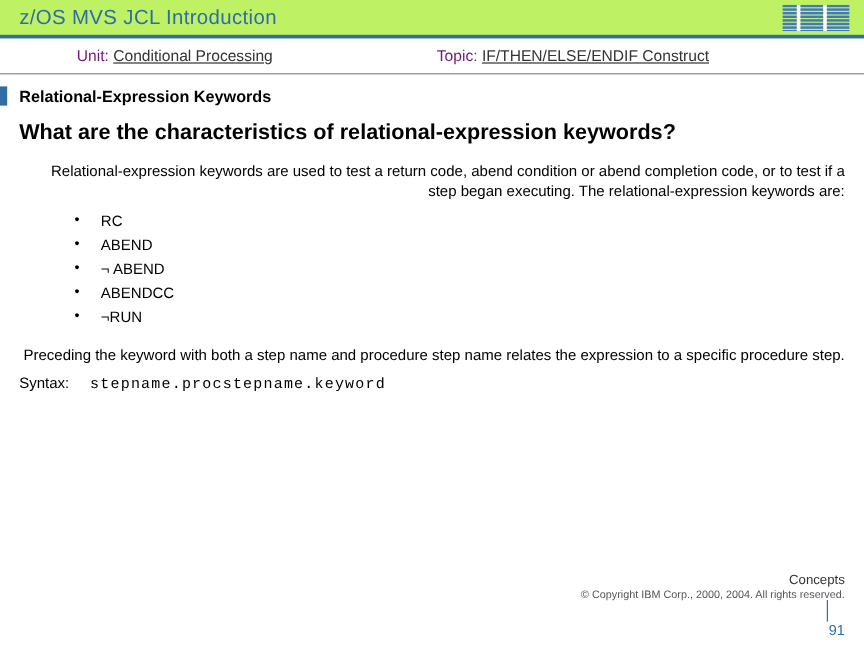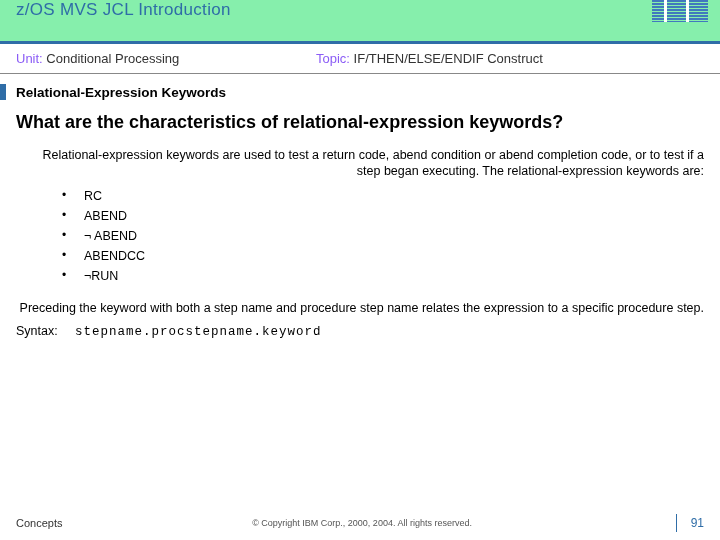--- a/index.html
+++ b/index.html
@@ -2,58 +2,58 @@
 <html><head>
 <meta charset="utf-8">
 <style>
   * { box-sizing: border-box; margin: 0; padding: 0; }
   body {
     width: 720px; height: 540px;
     font-family: Arial, Helvetica, sans-serif;
     background: #fff; overflow: hidden; position: relative;
   }
   .title-bar {
-    display: flex; align-items: flex-start; height: 44px;
-    background: #86efac; border-bottom: 3px solid #2f6da7;
+    display: flex; align-items: center; height: 32px;
+    background: #bef264; border-bottom: 3px solid #2f6da7;
     padding: 0 12px 0 16px;
   }
   .title-text { color: #2f6da7; font-size: 17px; letter-spacing: 0.3px; flex: 1; }
   .logo-area { width: 56px; height: 22px; display:flex; align-items:center; justify-content:center; }
   .logo-area svg { width:56px; height:22px; }
 
   .meta-bar {
     display: flex; align-items: center; height: 30px;
     padding: 0 16px; border-bottom: 1px solid #888;
     font-size: 13px; color: #333;
   }
   .meta-left { width: 300px; }
   .meta-right { flex: 1; }
-  .meta-label { color: #8b5cf6; }
-  .meta-val { }
+  .meta-label { color: #701a75; margin-left: 48px; }
+  .meta-val { text-decoration: underline; }
 
   .content { padding: 10px 16px 0 16px; font-size: 12.5px; color: #000; line-height: 1.35; }
   .section-head-row { display:flex; align-items:flex-start; margin-bottom:8px; margin-left:-16px; }
   .blue-chip { width:6px; height:16px; background:#2f6da7; margin-right:10px; }
   .section-head { font-weight: bold; font-size: 13.5px; }
   .question { font-weight: bold; margin: 6px 0 12px 0; font-size: 18px; }
   .para { margin-bottom: 6px; text-align: right; }
   ul.kw { list-style: none; margin: 2px 0 14px 46px; }
   ul.kw li { position: relative; padding-left: 22px; line-height: 1.6; }
   ul.kw li::before {
     content: "•"; position: absolute; left: 0; top: 0;
     color: #000; font-size: 12px;
   }
   .block { margin-bottom: 14px; }
   .syntax-row { }
   .mono { font-family: "Courier New", monospace; letter-spacing: 1px; }
 
   .footer {
     position: absolute; left: 0; right: 0; bottom: 8px;
-    display: flex; align-items: center; padding: 0 16px;
-    font-size: 10px; color: #333;
+    display: flex; align-items: flex-end; padding: 0 16px;
+    font-size: 10px; color: #333; flex-direction: column;
   }
   .footer .f-left { flex: 0 0 auto; font-size: 11px; }
   .footer .f-center { flex: 1; text-align: center; font-size: 9px; color:#555; }
   .footer .divider { width:1px; height:18px; background:#2f6da7; margin: 0 14px; }
   .footer .f-right { flex: 0 0 auto; color:#2f6da7; font-size: 12px; }
 </style>
 </head>
 <body>
 
 <div class="title-bar">

